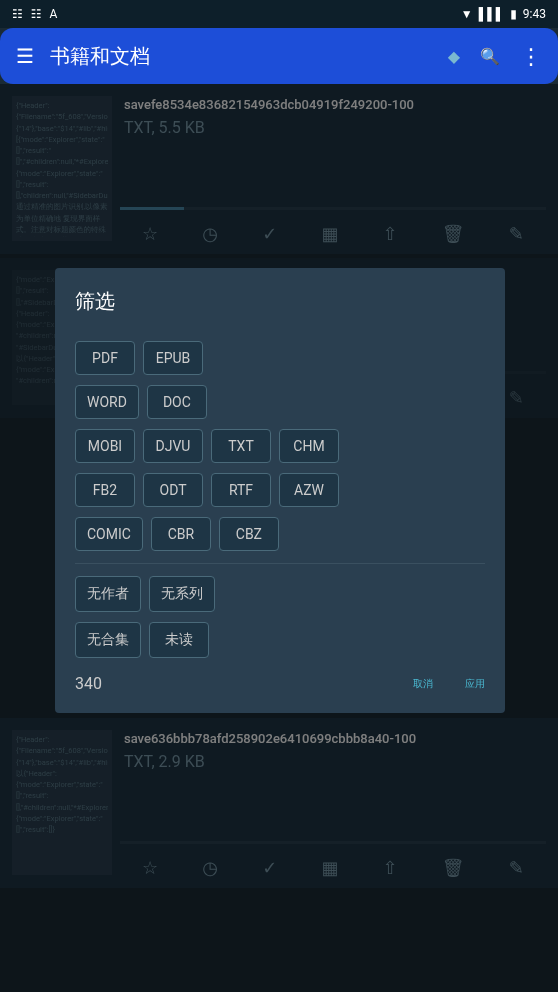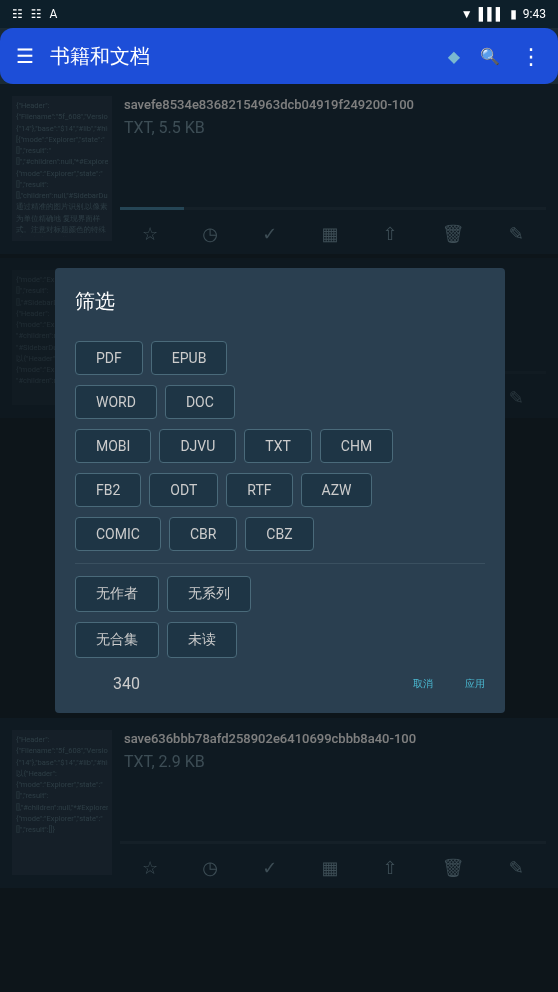--- a/index.html
+++ b/index.html
@@ -154,21 +154,21 @@
       margin-bottom: 26px;
       color: #ffffff;
     }
     .filter-row {
       display: flex;
       flex-wrap: wrap;
       gap: 8px;
       margin-bottom: 10px;
     }
     .filter-chip {
-      padding: 8px 20px;
+      padding: 8px 11px;
       border: 1px solid #4a6a7a;
       border-radius: 4px;
       background: #1e3545;
       color: #ccc;
       font-size: 14px;
       cursor: pointer;
       min-width: 60px;
       text-align: center;
     }
     .filter-divider {
@@ -178,21 +178,20 @@
     }
     .filter-footer {
       display: flex;
       justify-content: space-between;
       align-items: center;
       margin-top: 16px;
     }
     .filter-count {
       font-size: 16px;
       color: #ccc;
-      margin-left: 38px;
     }
     .filter-actions {
       display: flex;
       gap: 32px;
     }
     .filter-btn {
       font-size: 10px;
       cursor: pointer;
       background: none;
       border: none;

